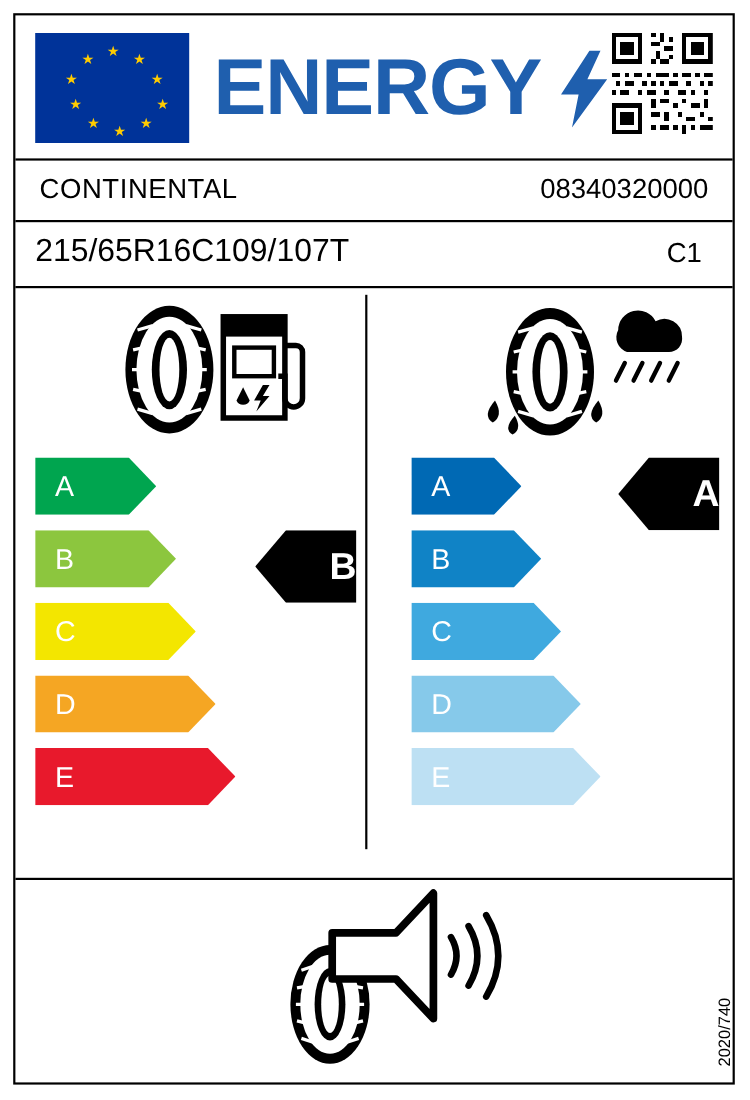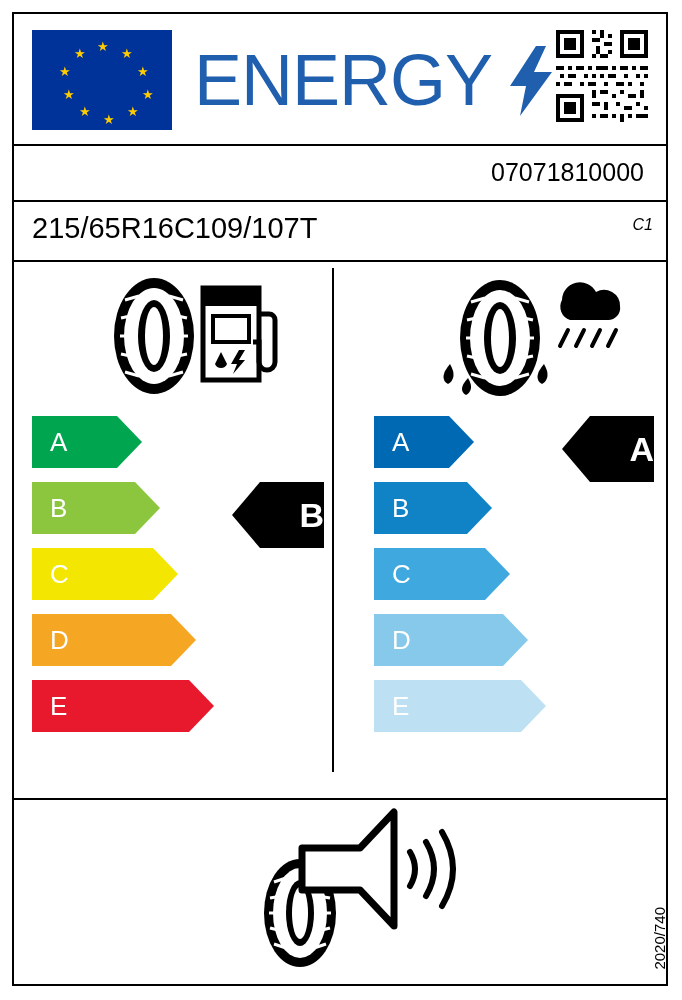--- a/index.html
+++ b/index.html
@@ -11,33 +11,33 @@
   
   .header{position:relative;height:130px;}
   .eu-flag{
     position:absolute;left:18px;top:16px;width:140px;height:100px;
     background:#003399;
   }
   .eu-flag .star{
     position:absolute;color:#FFCC00;font-size:13px;line-height:13px;
   }
   .energy-word{
-    position:absolute;left:180px;top:22px;font-size:72px;font-weight:normal;
+    position:absolute;left:180px;top:22px;font-size:72px;font-weight:bold;
     letter-spacing:-1px;color:#1F5FAE;line-height:88px;
   }
   .bolt{position:absolute;left:496px;top:32px;width:42px;height:70px;}
   .qr{position:absolute;right:18px;top:16px;width:92px;height:92px;}
   
   .rule{position:absolute;left:0;width:100%;border-top:2px solid #000;}
   .brand-row{position:absolute;left:0;top:130px;width:100%;height:56px;}
   .brand{position:absolute;left:22px;top:14px;font-size:25px;letter-spacing:.5px;}
   .code{position:absolute;right:22px;top:14px;font-size:25px;}
   .size-row{position:absolute;left:0;top:186px;width:100%;height:44px;}
   .size{position:absolute;left:18px;top:12px;font-size:29px;}
-  .class{position:absolute;right:13px;top:16px;font-size:16px;font-style:italic;}
+  .class{position:absolute;right:28px;top:16px;font-size:25px;}
   
   .main{position:absolute;left:0;top:246px;width:100%;height:538px;}
   .divider{position:absolute;left:318px;top:8px;width:0;height:504px;border-left:2px solid #000;}
   .icon-fuel{position:absolute;left:85px;top:14px;}
   .icon-rain{position:absolute;left:418px;top:8px;}
   
   .grades{position:absolute;top:156px;}
   .grades.left{left:18px;}
   .grades.right{left:360px;}
   .gradeRow{position:relative;height:66px;}
@@ -149,21 +149,22 @@
           <rect x="14" y="21" width="1" height="1"></rect>
         <rect x="16" y="21" width="1" height="2"></rect>
           <rect x="18" y="21" width="1" height="1"></rect>
           <rect x="20" y="21" width="3" height="1"></rect>
       </g>
     </svg>
   </div>
 
   <div class="rule" style="top:130px;"></div>
   <div class="brand-row">
-    <div class="code">07071810000</div>
+    <div class="brand">CONTINENTAL</div>
+    <div class="code">08340320000</div>
   </div>
 
   <div class="rule" style="top:186px;"></div>
   <div class="size-row">
     <div class="size">215/65R16C109/107T</div>
     <div class="class">C1</div>
   </div>
 
   <div class="rule" style="top:246px;"></div>
 

